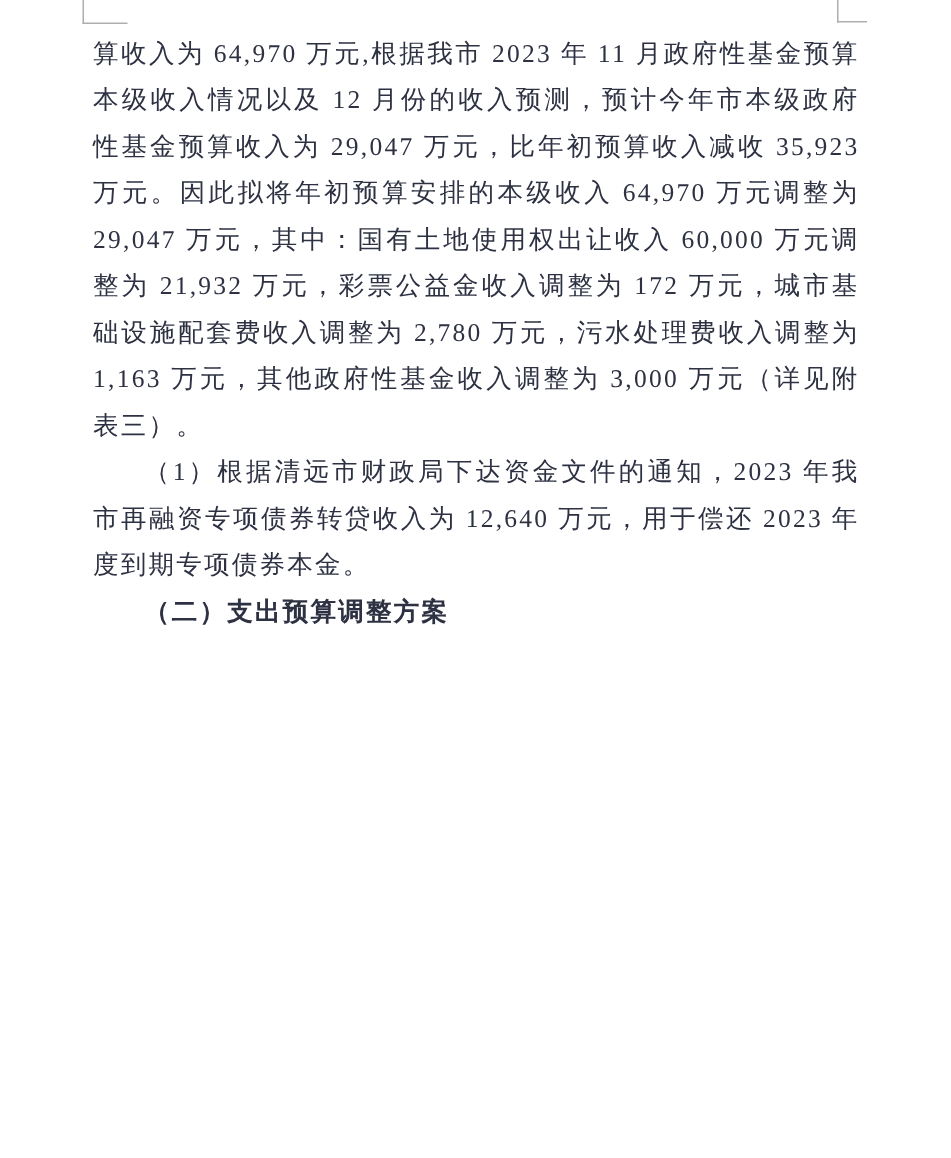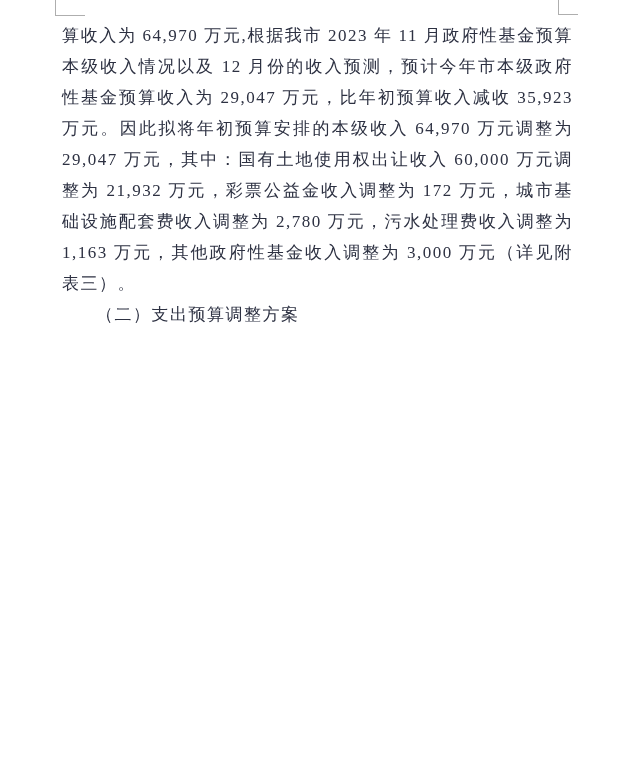--- a/index.html
+++ b/index.html
@@ -28,21 +28,21 @@
     text-justify: inter-ideograph;
   }
   .text-block p {
     margin: 0;
     text-indent: 2em;
   }
   .text-block p.no-indent {
     text-indent: 0;
   }
   .text-block p.heading {
-    font-weight: normal;
+    font-weight: bold;
   }
   .crop-mark {
     position: absolute;
   }
   .crop-tl {
     left: 55px; top: 0;
     width: 29px; height: 15px;
     border-left: 1px solid #aeaeae;
     border-bottom: 1px solid #aeaeae;
   }
@@ -89,20 +89,21 @@
 
 <div class="page">
 
   <div class="crop-mark crop-tl"></div>
   <div class="crop-mark crop-tr"></div>
   <div class="crop-mark crop-bl"></div>
   <div class="crop-mark crop-br"></div>
 
   <div class="text-block">
     <p class="no-indent">算收入为 64,970 万元,根据我市 2023 年 11 月政府性基金预算本级收入情况以及 12 月份的收入预测，预计今年市本级政府性基金预算收入为 29,047 万元，比年初预算收入减收 35,923 万元。因此拟将年初预算安排的本级收入 64,970 万元调整为 29,047 万元，其中：国有土地使用权出让收入 60,000 万元调整为 21,932 万元，彩票公益金收入调整为 172 万元，城市基础设施配套费收入调整为 2,780 万元，污水处理费收入调整为 1,163 万元，其他政府性基金收入调整为 3,000 万元（详见附表三）。</p>
+    <p>（1）根据清远市财政局下达资金文件的通知，2023 年我市再融资专项债券转贷收入为 12,640 万元，用于偿还 2023 年度到期专项债券本金。</p>
     <p class="heading">（二）支出预算调整方案</p>
   </div>
 
   <div class="footer">
     <span class="dash">—</span><span class="num">8</span><span class="dash">—</span>
   </div>
 
 </div>
 
 </body></html>

